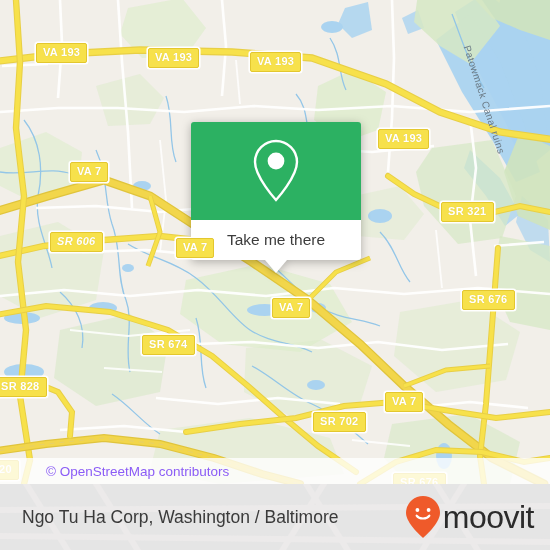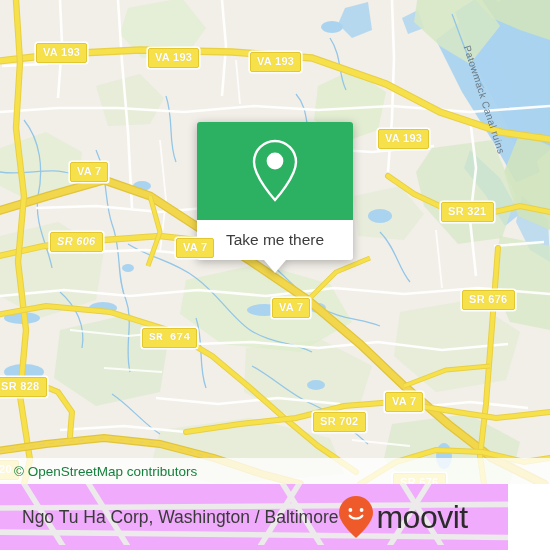--- a/index.html
+++ b/index.html
@@ -43,22 +43,22 @@
     color:#6b7a85;
     font-size:10px;
     letter-spacing:0.4px;
     white-space:nowrap;
     transform-origin:0 0;
   }
 
   
   .popup {
     position:absolute;
-    left:197px; top:122px;
-    width:156px;
+    left:191px; top:122px;
+    width:170px;
     filter:drop-shadow(0 2px 5px rgba(0,0,0,0.28));
     text-align:center;
   }
   .popup-head {
     height:98px;
     background:#2cb162;
     border-radius:3px 3px 0 0;
     display:flex; align-items:center; justify-content:center;
   }
   .popup-foot {
@@ -81,28 +81,29 @@
 
   
   .attrib {
     position:absolute; left:0; bottom:0; width:550px; height:26px;
     background:rgba(255,255,255,0.78);
     display:flex; align-items:center;
   }
   .attrib span {
     padding-left:14px;
     font-size:13.5px;
-    color:#15803d;
+    color:#8b5cf6;
+    margin-left:32px;
   }
 
   
   .footer {
-    position:absolute; left:0; top:484px; width:508px; height:66px;
-    background:#f0abfc;
-    display:flex; align-items:center; 
+    position:absolute; left:0; top:484px; width:550px; height:66px;
+    background:#e5e5e5;
+    display:flex; align-items:center; justify-content:space-between;
     overflow:hidden;
   }
   .footer-bg { position:absolute; inset:0; }
   .footer-title {
     position:relative;
     padding-left:22px;
     font-size:17.5px;
     color:#3a3a3a;
     z-index:2;
   }
@@ -271,21 +272,21 @@
     <div class="shield" style="left:36px;  top:43px;">VA 193</div>
     <div class="shield" style="left:148px; top:48px;">VA 193</div>
     <div class="shield" style="left:250px; top:52px;">VA 193</div>
     <div class="shield" style="left:378px; top:129px;">VA 193</div>
     <div class="shield" style="left:70px;  top:162px;">VA 7</div>
     <div class="shield" style="left:441px; top:202px;">SR 321</div>
     <div class="shield" style="left:50px;  top:232px;font-style:italic;">SR 606</div>
     <div class="shield" style="left:176px; top:238px; z-index:1;">VA 7</div>
     <div class="shield" style="left:272px; top:298px;">VA 7</div>
     <div class="shield" style="left:462px; top:290px;">SR 676</div>
-    <div class="shield" style="left:142px; top:328px;font-family:Liberation Mono, monospace;">SR 674</div>
+    <div class="shield" style="left:142px; top:335px;">SR 674</div>
     <div class="shield" style="left:-6px;  top:377px;">SR 828</div>
     <div class="shield" style="left:385px; top:392px;">VA 7</div>
     <div class="shield" style="left:281px; top:412px;margin-left:32px;">SR 702</div>
     <div class="shield" style="left:393px; top:473px;">SR 676</div>
     <div class="shield" style="left:-8px;  top:460px;">20</div>
 
     <div class="popup">
       <div class="popup-head">
         <svg width="54" height="68" viewBox="0 0 54 68">
           <path d="M27 4 C15.4 4 6 13.4 6 25 C6 40 27 63 27 63 C27 63 48 40 48 25 C48 13.4 38.6 4 27 4 Z" fill="none" stroke="#ffffff" stroke-width="2.4"></path>

